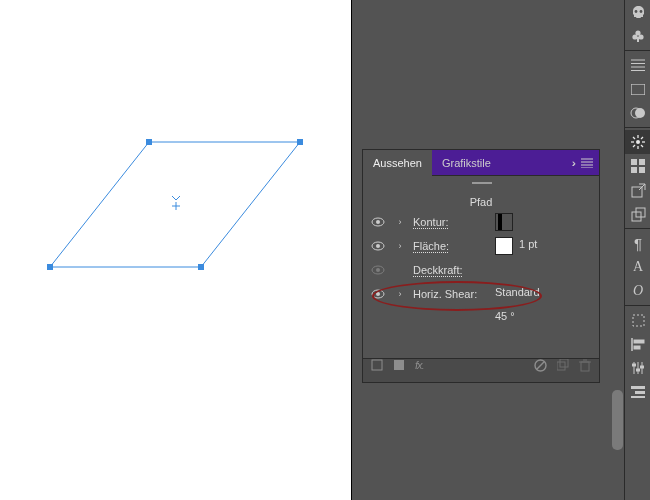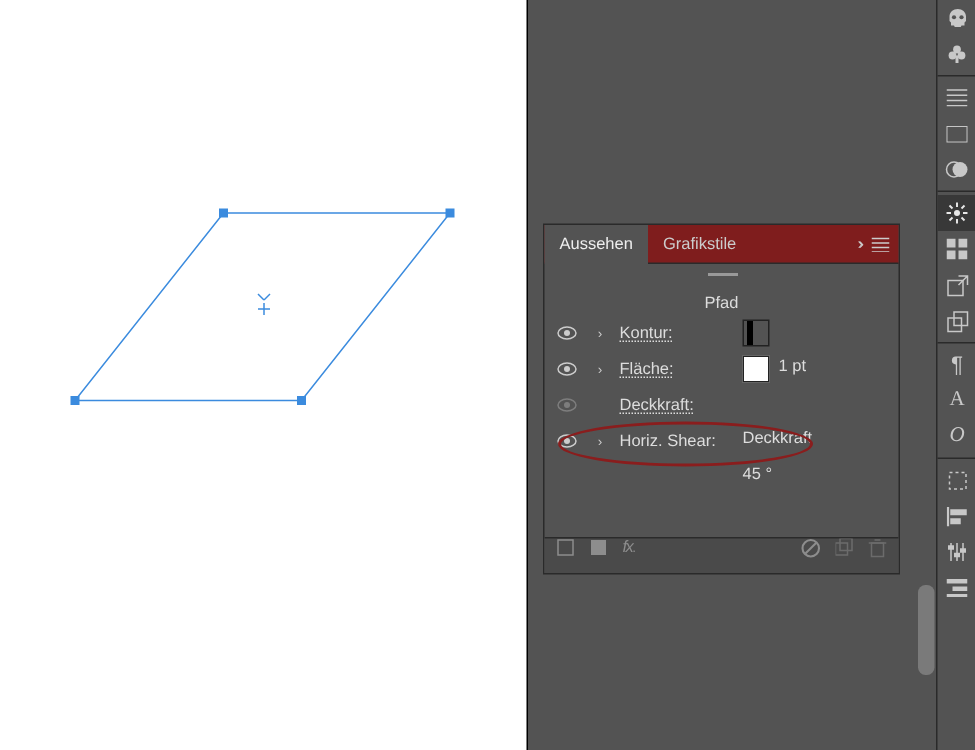--- a/index.html
+++ b/index.html
@@ -10,21 +10,21 @@
   .panel-zone { position: absolute; left: 362px; top: 0; width: 262px; height: 500px; background: #535353; }
   .right-tools { position: absolute; left: 624px; top: 0; width: 26px; height: 500px; background: #535353; border-left: 1px solid #2a2a2a; }
 
   
   .shape-svg { position: absolute; left: 0; top: 0; }
   .anchor { fill: #3b8bde; }
   .center-mark { stroke: #3b8bde; fill: #3b8bde; }
 
   
   .panel { position: absolute; left: 0; top: 149px; width: 238px; background: #535353; border: 1px solid #2a2a2a; }
-  .panel-tabs { display: flex; align-items: center; height: 26px; border-bottom: 1px solid #2a2a2a; background: #7f1d1d; }
+  .panel-tabs { display: flex; align-items: center; height: 26px; border-bottom: 1px solid #2a2a2a; background: #4c1d95; }
   .tab { padding: 0 10px; height: 26px; line-height: 26px; font-size: 11px; color: #ccc; cursor: pointer; }
   .tab.active { background: #535353; color: #eee; }
   .tab-spacer { flex: 1; }
   .panel-menu { display: flex; align-items: center; gap: 8px; padding: 0 6px; color: #ccc; font-size: 11px; }
   .menu-arrows { letter-spacing: -3px; }
   .menu-lines { display: inline-block; }
   .menu-lines svg { display: block; }
 
   .panel-body { padding: 6px 6px 2px 6px; }
   .row { display: flex; align-items: center; height: 24px; font-size: 11px; color: #ddd; gap: 6px; }
@@ -136,21 +136,21 @@
 
       <div class="row">
         <span class="eye-col">
             <svg class="eye" viewBox="0 0 14 10" style="opacity:.35">
               <ellipse cx="7" cy="5" rx="6" ry="4" fill="none" stroke="#ccc"></ellipse>
               <circle cx="7" cy="5" r="2" fill="#ccc"></circle>
             </svg>
           </span>
         <span class="expand-col"></span>
         <span class="label-col"><span class="ul">Deckkraft:</span></span>
-        <span class="val-col">Deckkraft</span>
+        <span class="val-col">Standard</span>
       </div>
 
       <div class="row">
         <span class="eye-col">
             <svg class="eye" viewBox="0 0 14 10">
               <ellipse cx="7" cy="5" rx="6" ry="4" fill="none" stroke="#ccc"></ellipse>
               <circle cx="7" cy="5" r="2" fill="#ccc"></circle>
             </svg>
           </span>
         <span class="expand-col">

